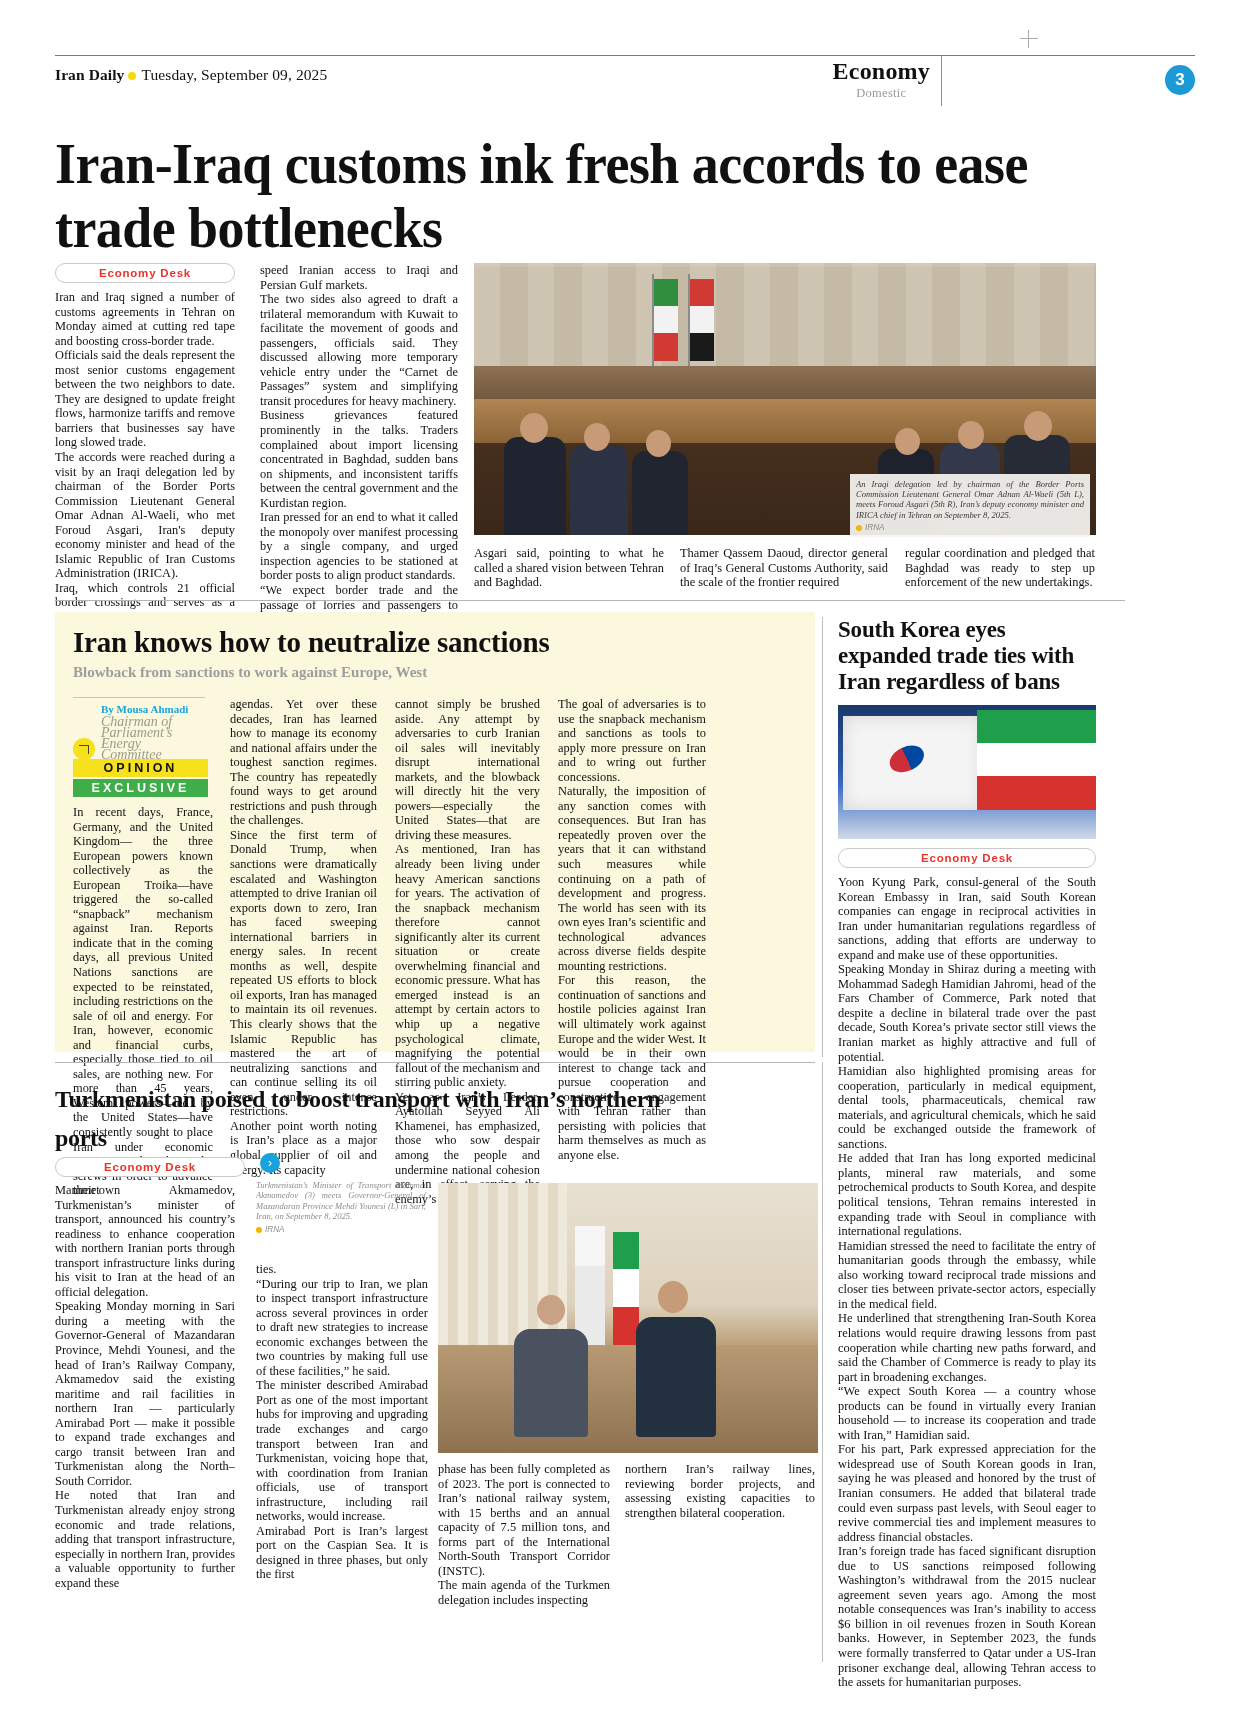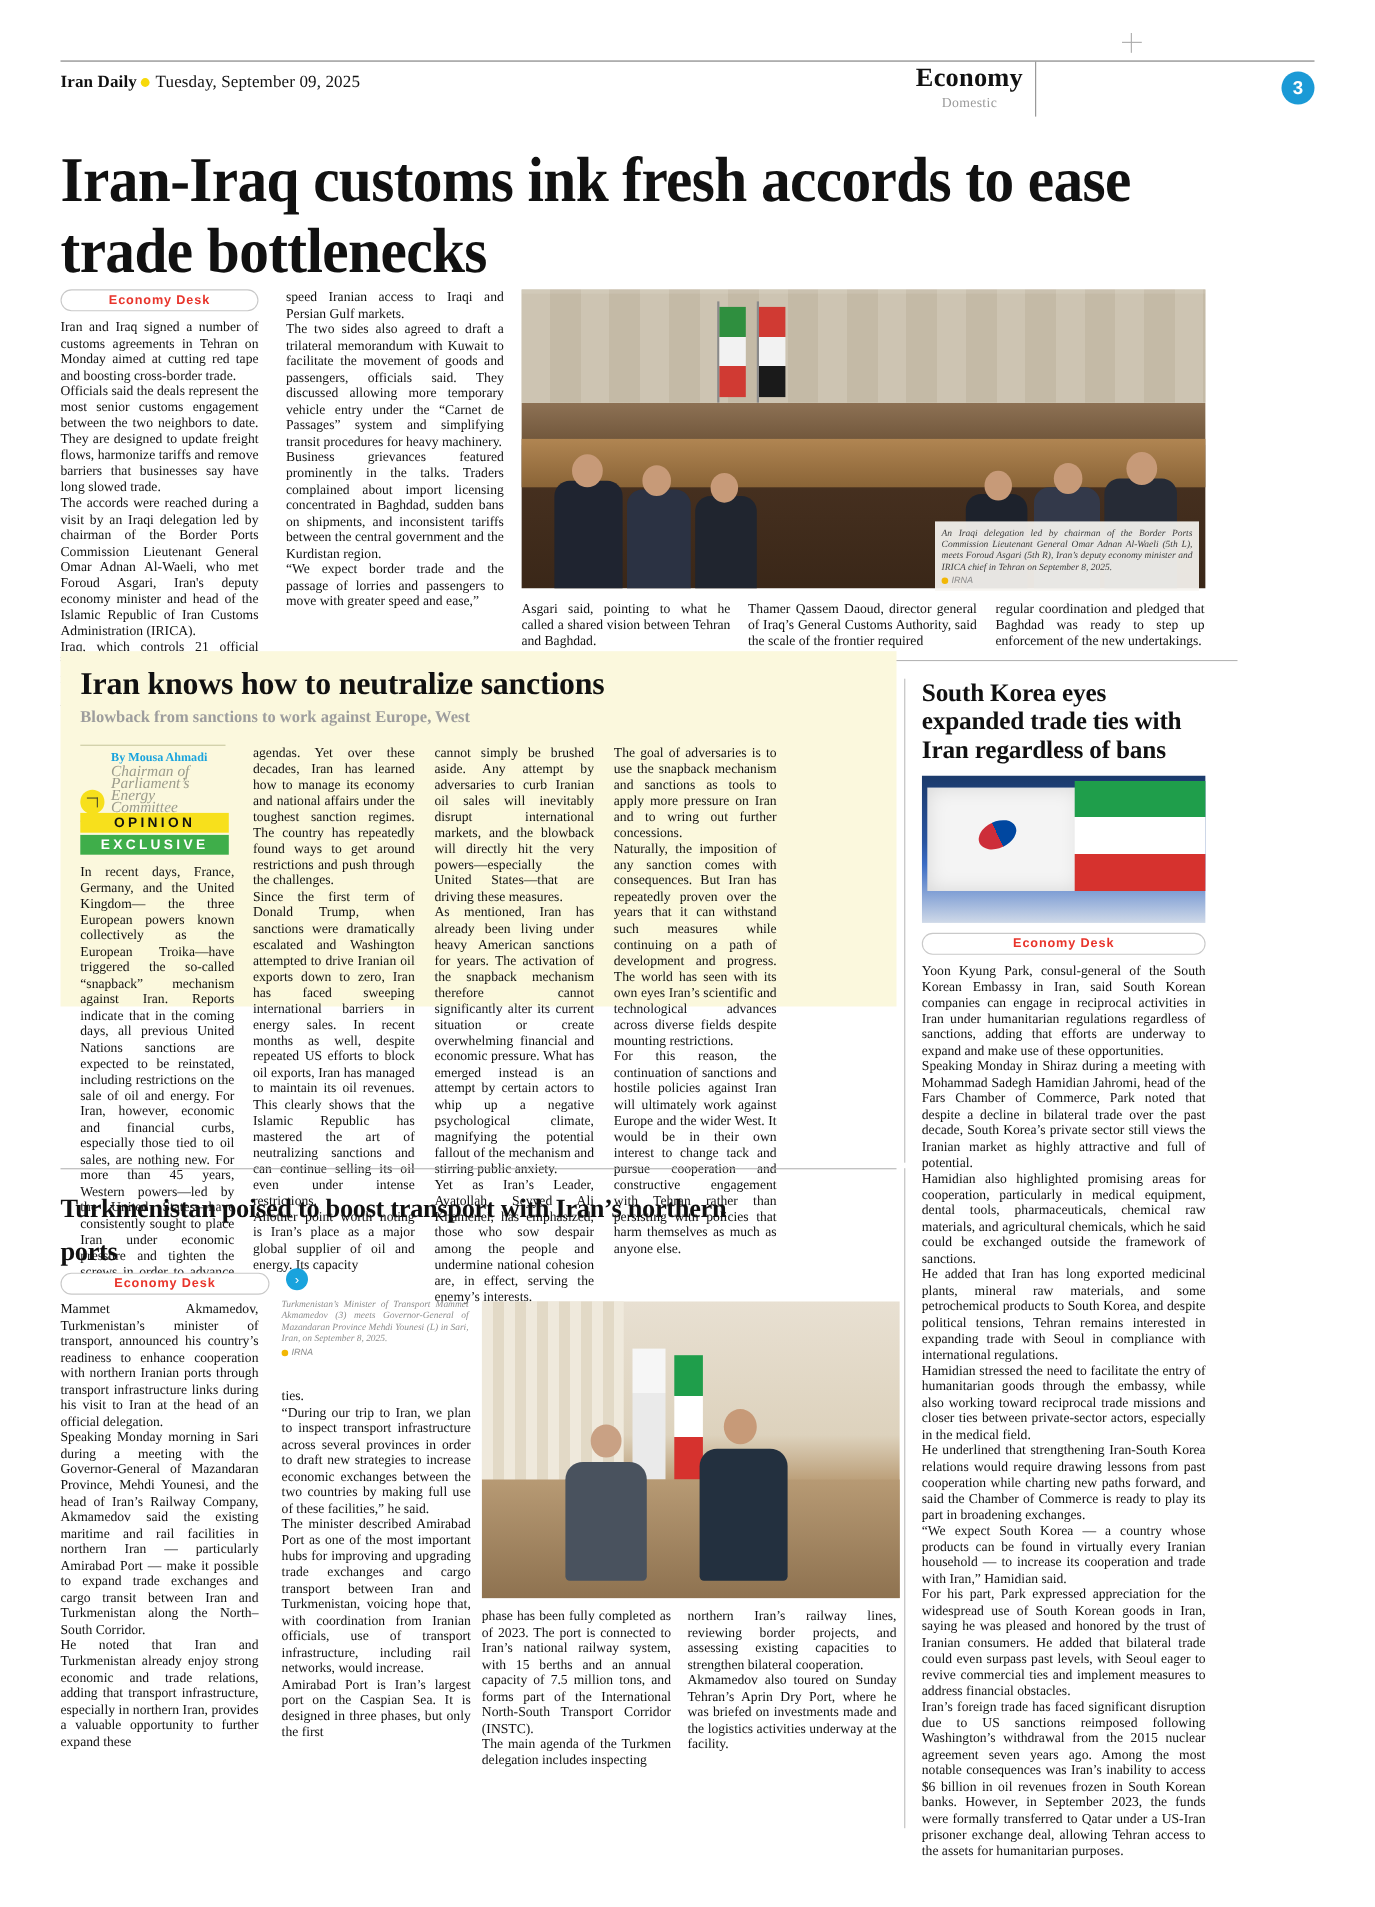--- a/index.html
+++ b/index.html
@@ -56,21 +56,21 @@
   #a1-credit{margin-top:3px;font-size:8.2px;color:#8a8a8a;font-style:italic;font-family:"Liberation Sans",sans-serif;}
   #a1-credit .cdot{display:inline-block;width:6px;height:6px;border-radius:50%;background:#f2b705;margin-right:3px;vertical-align:-1px;}
 
   #a1c3{position:absolute;left:474px;top:546px;width:190px;}
   #a1c4{position:absolute;left:680px;top:546px;width:208px;}
   #a1c5{position:absolute;left:905px;top:546px;width:190px;}
 
   .rule{position:absolute;background:#b5b5b5;}
 
   
-  #opinion{position:absolute;left:55px;top:592px;width:760px;height:323px;background:#fbf8dd;}
+  #opinion{position:absolute;left:55px;top:612px;width:760px;height:440px;background:#fbf8dd;}
   #op-hl{position:absolute;left:18px;top:14px;width:720px;font-size:29px;font-weight:bold;line-height:33px;letter-spacing:-0.2px;}
   #op-sub{position:absolute;left:18px;top:52px;width:720px;font-size:15px;font-weight:bold;color:#9d9d9d;}
   #op-byline{position:absolute;left:18px;top:85px;width:132px;}
   .byl-rule{height:1px;background:#c9c9a0;margin-bottom:5px;}
   .byl-row{display:flex;align-items:flex-end;gap:6px;}
   .byl-mark{width:22px;height:22px;border-radius:50%;background:#f7e01c;flex:0 0 22px;position:relative;}
   .byl-mark:before{content:"";position:absolute;left:6px;top:7px;width:9px;height:8px;border-top:1.6px solid #4a4a2a;border-right:1.6px solid #4a4a2a;}
   .byl-name{font-size:11px;font-weight:bold;color:#19a3dd;line-height:12px;font-family:"Liberation Serif",serif;}
   .byl-role{font-size:14px;font-style:italic;color:#9b9b8b;line-height:11px;margin-top:1px;}
   #op-tags{position:absolute;left:18px;top:147px;width:135px;}
@@ -161,20 +161,21 @@
         <p>Officials said the deals represent the most senior customs engagement between the two neighbors to date. They are designed to update freight flows, harmonize tariffs and remove barriers that businesses say have long slowed trade.</p>
         <p>The accords were reached during a visit by an Iraqi delegation led by chairman of the Border Ports Commission Lieutenant General Omar Adnan Al-Waeli, who met Foroud Asgari, Iran's deputy economy minister and head of the Islamic Republic of Iran Customs Administration (IRICA).</p>
         <p>Iraq, which controls 21 official border crossings and serves as a regional transit hub, is central to Iran's export push. Easing bureaucratic choke points could</p>
       </div>
   </div>
 
   <div id="a1c2" class="col">
       <p>speed Iranian access to Iraqi and Persian Gulf markets.</p>
       <p>The two sides also agreed to draft a trilateral memorandum with Kuwait to facilitate the movement of goods and passengers, officials said. They discussed allowing more temporary vehicle entry under the “Carnet de Passages” system and simplifying transit procedures for heavy machinery.</p>
       <p>Business grievances featured prominently in the talks. Traders complained about import licensing concentrated in Baghdad, sudden bans on shipments, and inconsistent tariffs between the central government and the Kurdistan region.</p>
+      <p>Iran pressed for an end to what it called the monopoly over manifest processing by a single company, and urged inspection agencies to be stationed at border posts to align product standards.</p>
       <p>“We expect border trade and the passage of lorries and passengers to move with greater speed and ease,”</p>
     </div>
 
   <div id="a1-photo">
     <div class="ph">
       <div class="p1-bg"></div>
       <div class="p1-wall"></div>
       <div class="p1-pole" style="left:178px;"></div>
         <div class="p1-flag" style="left:180px;"></div>
       <div class="p1-pole" style="left:214px;"></div>
@@ -315,16 +316,15 @@
       <p>“During our trip to Iran, we plan to inspect transport infrastructure across several provinces in order to draft new strategies to increase economic exchanges between the two countries by making full use of these facilities,” he said.</p>
       <p>The minister described Amirabad Port as one of the most important hubs for improving and upgrading trade exchanges and cargo transport between Iran and Turkmenistan, voicing hope that, with coordination from Iranian officials, use of transport infrastructure, including rail networks, would increase.</p>
       <p>Amirabad Port is Iran’s largest port on the Caspian Sea. It is designed in three phases, but only the first</p>
     </div>
   <div id="tkc3" class="col">
       <p>phase has been fully completed as of 2023. The port is connected to Iran’s national railway system, with 15 berths and an annual capacity of 7.5 million tons, and forms part of the International North-South Transport Corridor (INSTC).</p>
       <p>The main agenda of the Turkmen delegation includes inspecting</p>
     </div>
   <div id="tkc4" class="col">
       <p>northern Iran’s railway lines, reviewing border projects, and assessing existing capacities to strengthen bilateral cooperation.</p>
-      <p>Akmamedov also toured on Sunday Tehran’s Aprin Dry Port, where he was briefed on investments made and the logistics activities underway at the facility.</p>
     </div>
 
 </div>
 
 </body></html>

